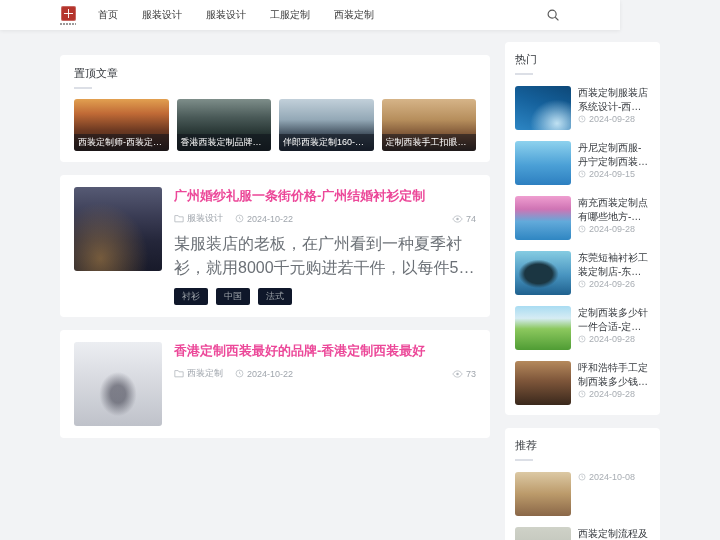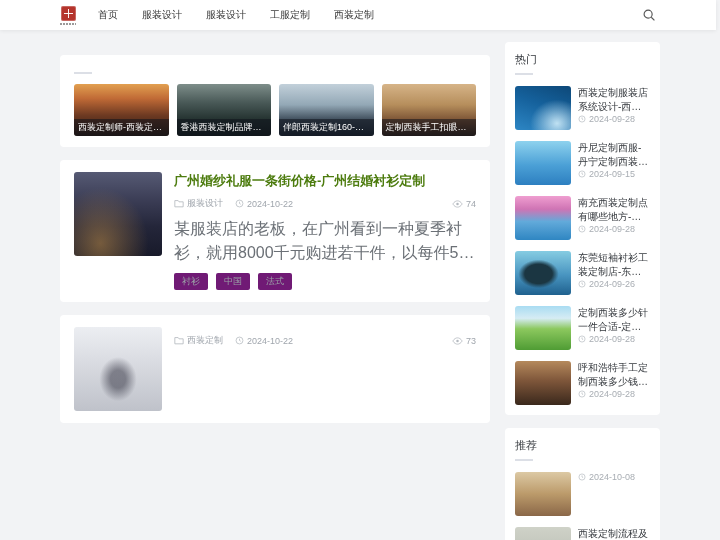--- a/index.html
+++ b/index.html
@@ -5,21 +5,21 @@
   * { margin:0; padding:0; box-sizing:border-box; }
   html,body { width:720px; height:540px; overflow:hidden; }
   body {
     background:#f2f3f5;
     font-family:"Liberation Sans","DejaVu Sans",sans-serif;
     color:#333;
     position:relative;
   }
   
   .header {
-    position:absolute; top:0; left:0; width:716px; height:30px;
+    position:absolute; top:0; left:0; width:620px; height:30px;
     background:#ffffff; box-shadow:0 1px 4px rgba(0,0,0,.07);
     z-index:10;
   }
   .hwrap {
     position:absolute; left:60px; right:60px; top:0; height:30px;
     display:flex; align-items:center;
   }
   .logo { display:flex; flex-direction:column; align-items:center; cursor:pointer; }
   .stamp {
     width:15px; height:15px; background:#b5342c; border-radius:2px;
@@ -74,30 +74,30 @@
   .pt3 { background:linear-gradient(180deg,#c2d0da 0%,#93a8b6 40%,#3c4a58 70%,#1c2632 100%); }
   .pt4 { background:linear-gradient(180deg,#d6b488 0%,#b68e5c 40%,#71492e 75%,#33231a 100%); }
   
   .article { margin-top:13px; padding:12px 14px; display:flex; gap:12px; }
   .athumb { width:88px; height:84px; border-radius:3px; flex:none; cursor:pointer; }
   .art1 { background:radial-gradient(ellipse at 30% 85%,rgba(190,140,70,.55),transparent 55%),
           linear-gradient(180deg,#565a74 0%,#3a3c54 35%,#24263a 65%,#181a2a 100%); }
   .art2 { background:radial-gradient(ellipse at 50% 62%,rgba(40,40,55,.5) 0 12%,transparent 30%),
           linear-gradient(180deg,#eceef2 0%,#d8dae0 45%,#bfc2ca 100%); }
   .abody { flex:1; min-width:0; }
-  .atitle { font-size:13px; font-weight:bold; color:#4d7c0f; cursor:pointer;
+  .atitle { font-size:13px; font-weight:bold; color:#ec4899; cursor:pointer;
     white-space:nowrap; overflow:hidden; text-overflow:ellipsis; }
   .ameta { margin-top:7px; display:flex; align-items:center; gap:12px; font-size:9px; color:#a0a6ad; }
   .ameta .m { display:flex; align-items:center; gap:3px; }
   .ameta .views { margin-left:auto; }
   .ameta svg { display:block; }
   .aexcerpt { margin-top:7px; font-size:16px; color:#6b7076; line-height:1.5;
     display:-webkit-box; -webkit-line-clamp:2; -webkit-box-orient:vertical; overflow:hidden; }
   .atags { margin-top:8px; display:flex; gap:8px; }
-  .atag { font-size:9px; color:#9aa0a6; background:#701a75; padding:2px 8px; border-radius:2px; cursor:pointer; }
+  .atag { font-size:9px; color:#9aa0a6; background:#0f172a; padding:2px 8px; border-radius:2px; cursor:pointer; }
   
   .side-card { padding:10px; }
   .side-card + .side-card { margin-top:13px; }
   .sitem { display:flex; gap:7px; margin-top:11px; cursor:pointer; }
   .sitem:first-of-type { margin-top:2px; }
   .sthumb { width:56px; height:44px; border-radius:3px; flex:none; }
   .sbody { flex:1; min-width:0; }
   .stitle { font-size:10px; color:#35393e; line-height:1.4;
     display:-webkit-box; -webkit-line-clamp:2; -webkit-box-orient:vertical; overflow:hidden; }
   .sdate { font-size:9px; color:#a8adb3; display:flex; align-items:center; gap:3px; }
@@ -134,20 +134,21 @@
       <path d="M10.6 10.6L14.2 14.2" stroke="#555" stroke-width="1.3"></path>
     </svg>
   </div>
 </div>
 
 <div class="main">
   <div class="col-left">
 
 
     <div class="card pinned">
+      <div class="sec-head">置顶文章</div>
       <div class="sec-line"></div>
       <div class="pthumbs">
         <div class="pthumb pt1">
           <div class="cap">西装定制师-西装定制工...</div>
         </div>
         <div class="pthumb pt2">
           <div class="cap">香港西装定制品牌推荐...</div>
         </div>
         <div class="pthumb pt3">
           <div class="cap">伴郎西装定制160-伴郎...</div>
@@ -189,20 +190,21 @@
           <span class="atag">衬衫</span>
           <span class="atag">中国</span>
           <span class="atag">法式</span>
         </div>
       </div>
     </div>
 
     <div class="card article">
       <div class="athumb art2"></div>
       <div class="abody">
+        <div class="atitle">香港定制西装最好的品牌-香港定制西装最好</div>
         <div class="ameta">
           <span class="m">
             <svg class="micon" width="10" height="9" viewBox="0 0 12 10">
                 <path d="M1 1.5h4l1 1.5h5V9H1z" fill="none" stroke="currentColor"></path>
               </svg>
             <span>西装定制</span>
           </span>
           <span class="m">
             <svg class="micon" width="9" height="9" viewBox="0 0 12 12">
                 <circle cx="6" cy="6" r="4.6" fill="none" stroke="currentColor"></circle>

